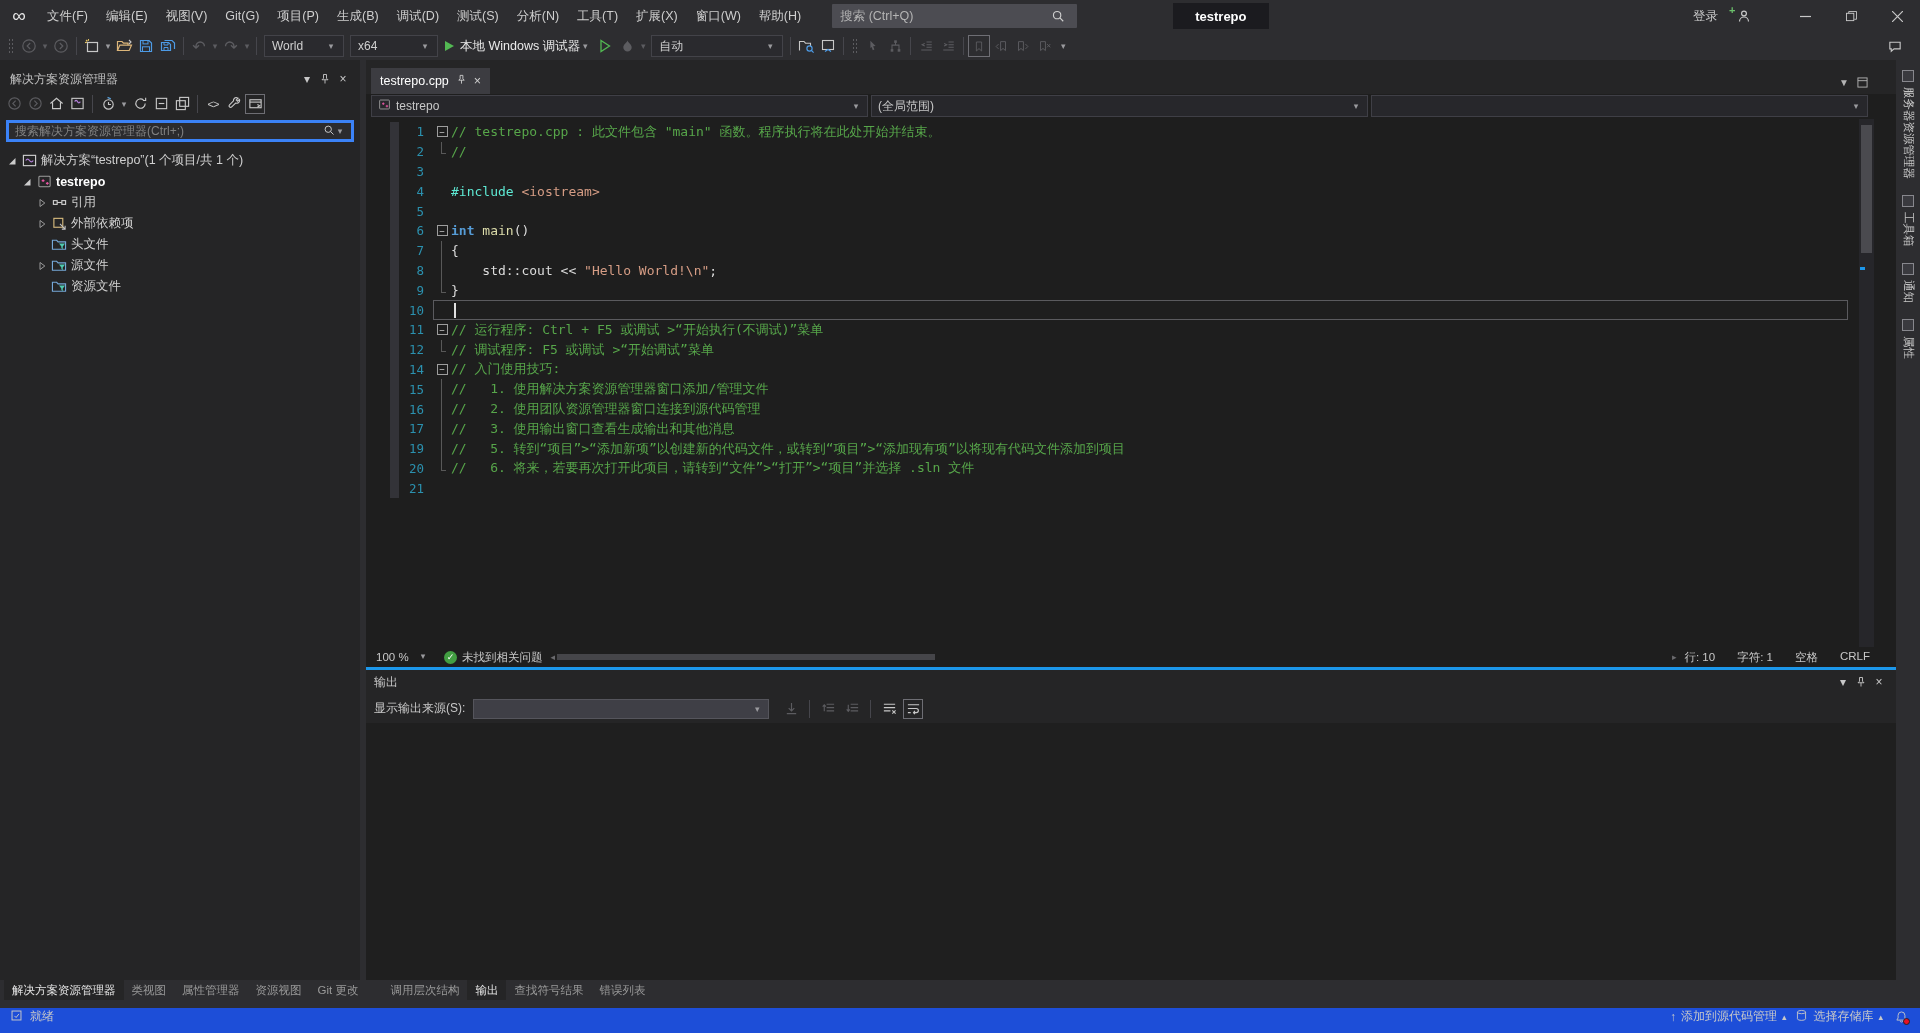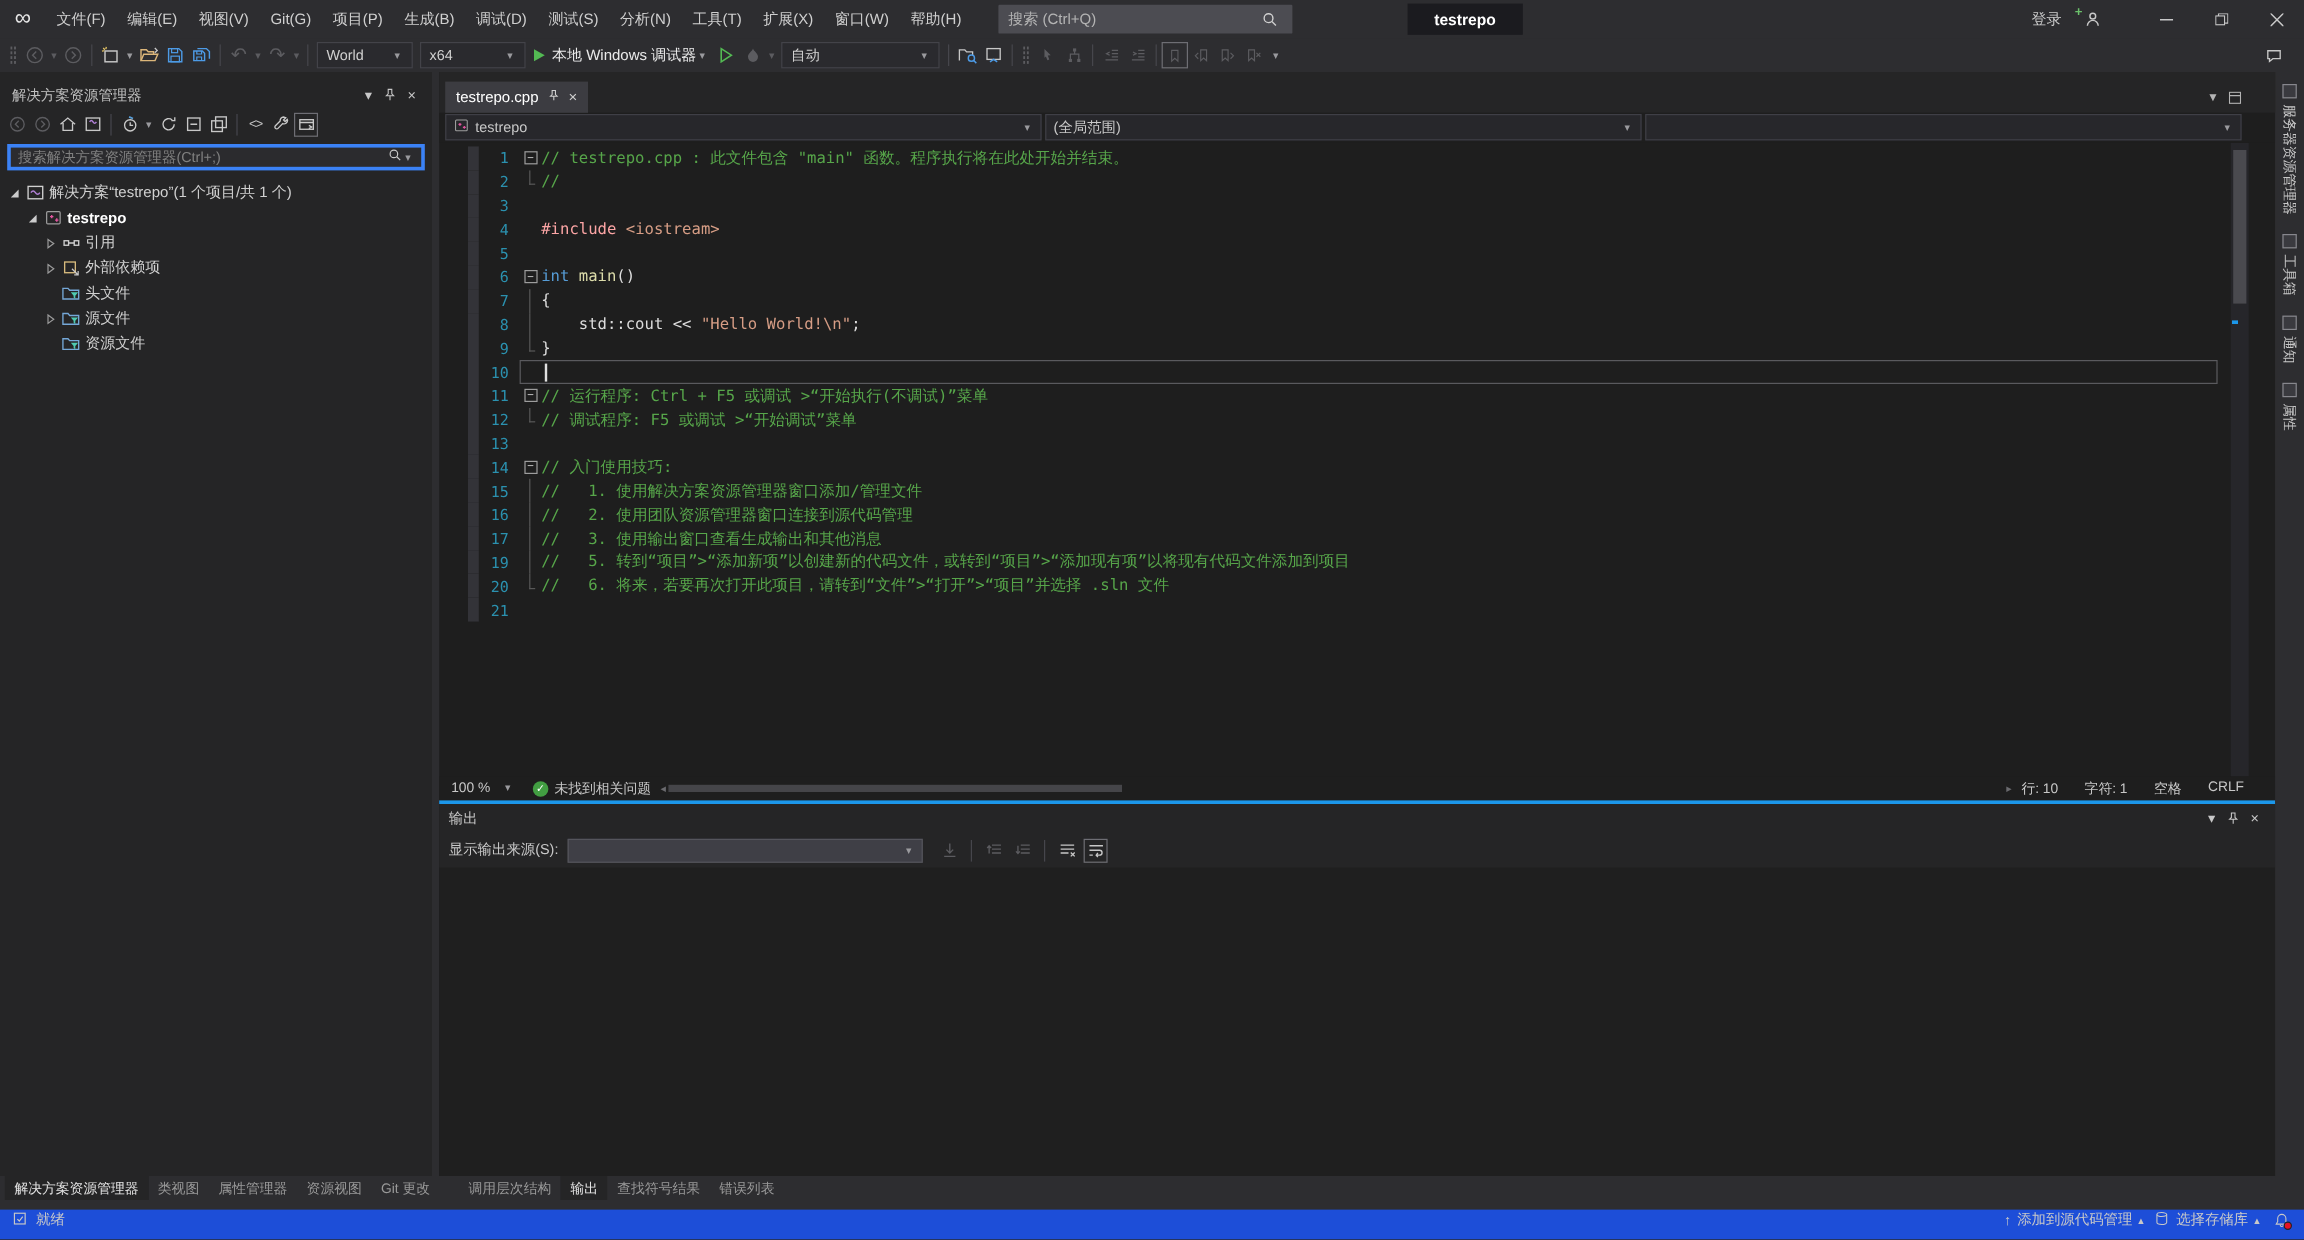--- a/index.html
+++ b/index.html
@@ -91,22 +91,22 @@
   .lbox { flex:1; display:flex; align-items:center; margin-right:48px; height:100%; }
   .lbox.cur { border:1px solid #5a5a5e; }
   .fold { width:18px; height:100%; position:relative; display:flex; align-items:center; justify-content:center; flex:0 0 auto;}
   .fbox { width:11px; height:11px; border:1px solid #9d9d9d; color:#c8c8c8; font-size:9px; line-height:8px;
           display:flex; align-items:center; justify-content:center; background:#1e1e1e; z-index:1;}
   .fbar { position:absolute; left:8px; top:0; bottom:0; width:1px; background:#585858; }
   .fend { position:absolute; left:8px; top:0; height:62%; width:5px;
           border-left:1px solid #585858; border-bottom:1px solid #585858; }
   .code-text { white-space:pre; }
   .caret { width:1.5px; height:15px; background:#e0e0e0; margin-left:2px; }
-  .cm { color:#57A64A; } .kw { color:#569CD6; } .str { color:#D69D85; }
-  .pl { color:#DCDCDC; } .pp { color:#fca5a5;margin-top:28px; } .fn { color:#DCDCAA; }
+  .cm { color:#57A64A; } .kw { color:#569CD6;font-weight:bold; } .str { color:#D69D85; }
+  .pl { color:#DCDCDC; } .pp { color:#5eead4;margin-top:28px; } .fn { color:#DCDCAA; }
 
   .vscroll { position:absolute; top:0; bottom:0; right:22px; width:15px; background:#26262a; }
   .vthumb { position:absolute; top:6px; left:2px; right:2px; height:128px; background:#4a4a4f; }
   .vmark { position:absolute; left:1px; width:5px; height:3px; background:#1C97EA; top:148px; }
 
   .ed-status { height:20px; background:#1e1e1e; display:flex; align-items:center; font-size:11.5px;
                color:#c8c8c8; flex:0 0 auto; padding-left:4px; }
   .zoom-combo { width:64px; display:flex; padding:0 6px; gap:6px; }
   .zoom-combo .ddarrow { margin-left:auto; }
   .check { width:13px; height:13px; border-radius:50%; background:#429E42; color:#fff; font-size:9px;
@@ -716,29 +716,20 @@
             <span class="lbox">
               <span class="fold">
                 <span class="fend"></span>
               </span>
               <span class="code-text"><span class="cm">// 调试程序: F5 或调试 &gt;“开始调试”菜单</span></span>
             </span>
           </div>
           <div class="code-line">
             <span class="bp-margin"></span>
             <span class="drag-strip"></span>
-            <span class="ln">13</span>
-            <span class="lbox">
-              <span class="fold"></span>
-              <span class="code-text"></span>
-            </span>
-          </div>
-          <div class="code-line">
-            <span class="bp-margin"></span>
-            <span class="drag-strip"></span>
             <span class="ln">14</span>
             <span class="lbox">
               <span class="fold">
                 <span class="fbox">−</span>
               </span>
               <span class="code-text"><span class="cm">// 入门使用技巧:</span></span>
             </span>
           </div>
           <div class="code-line">
             <span class="bp-margin"></span>

